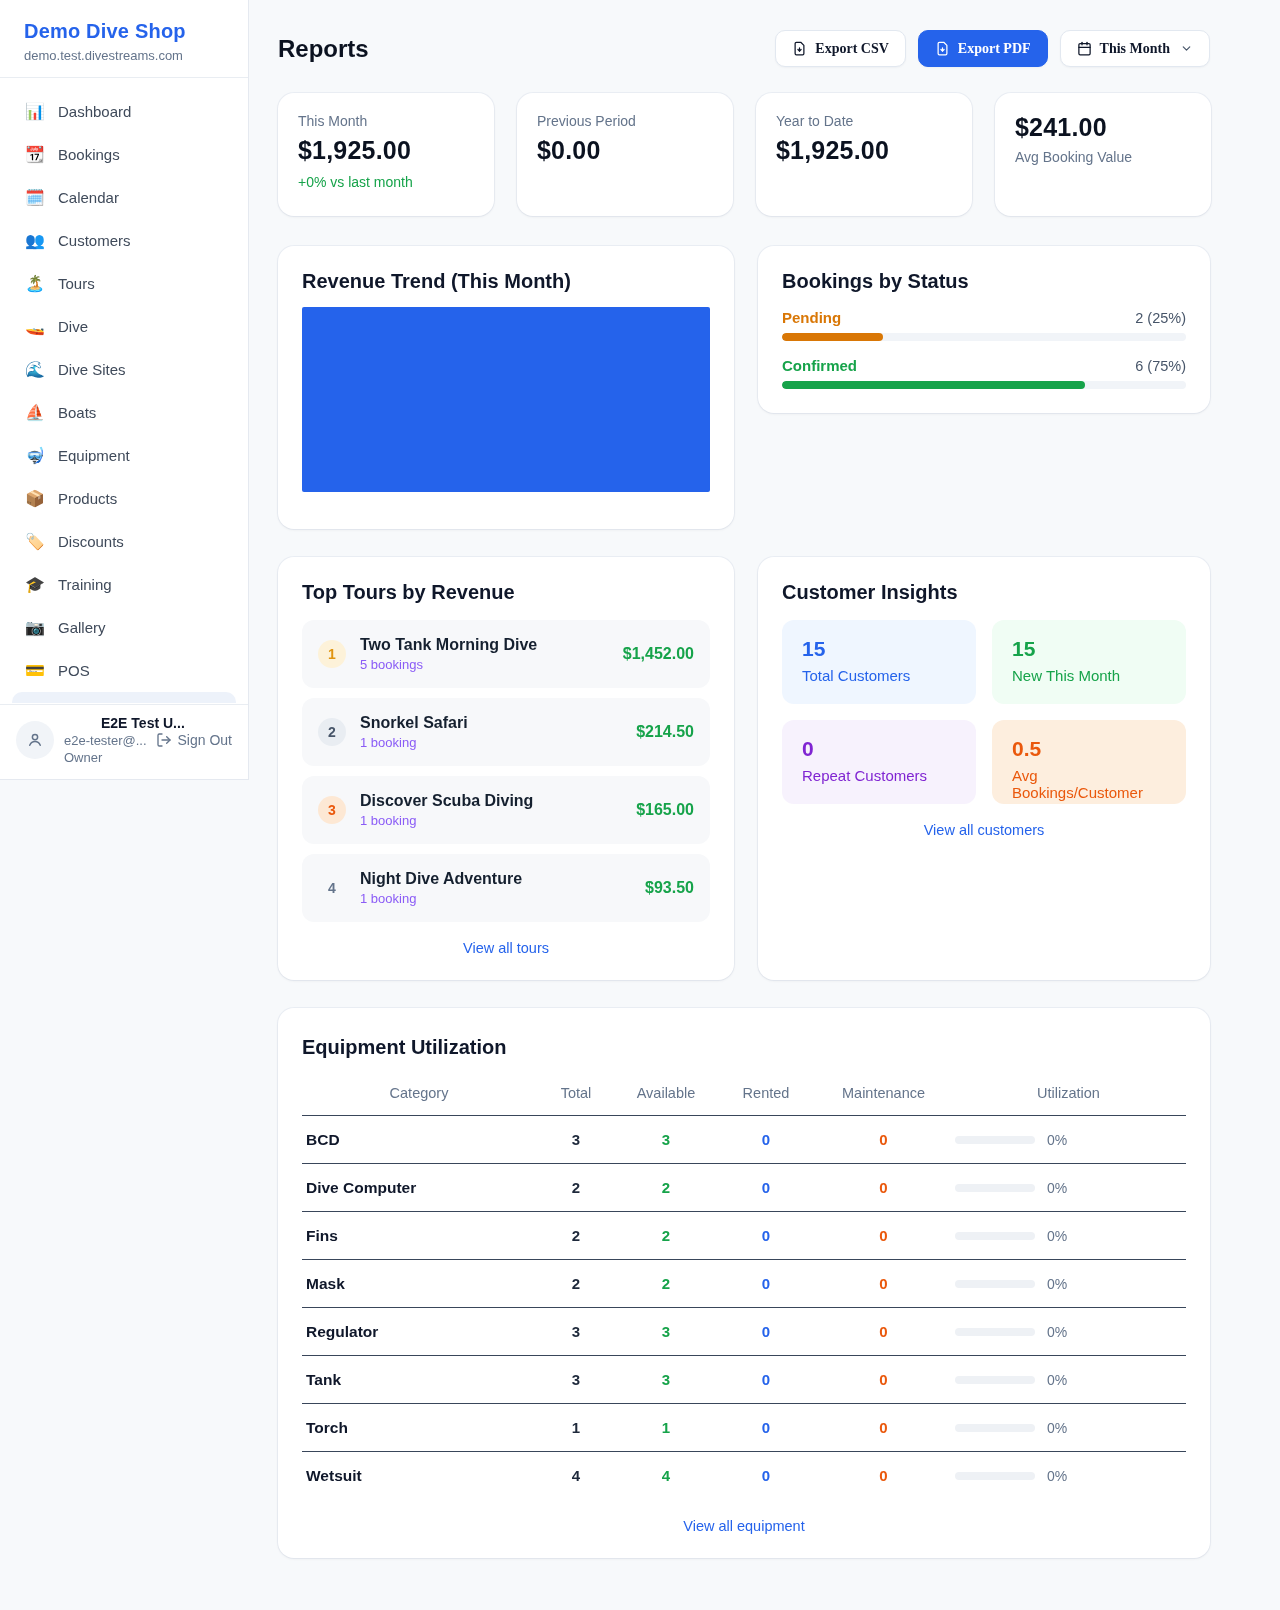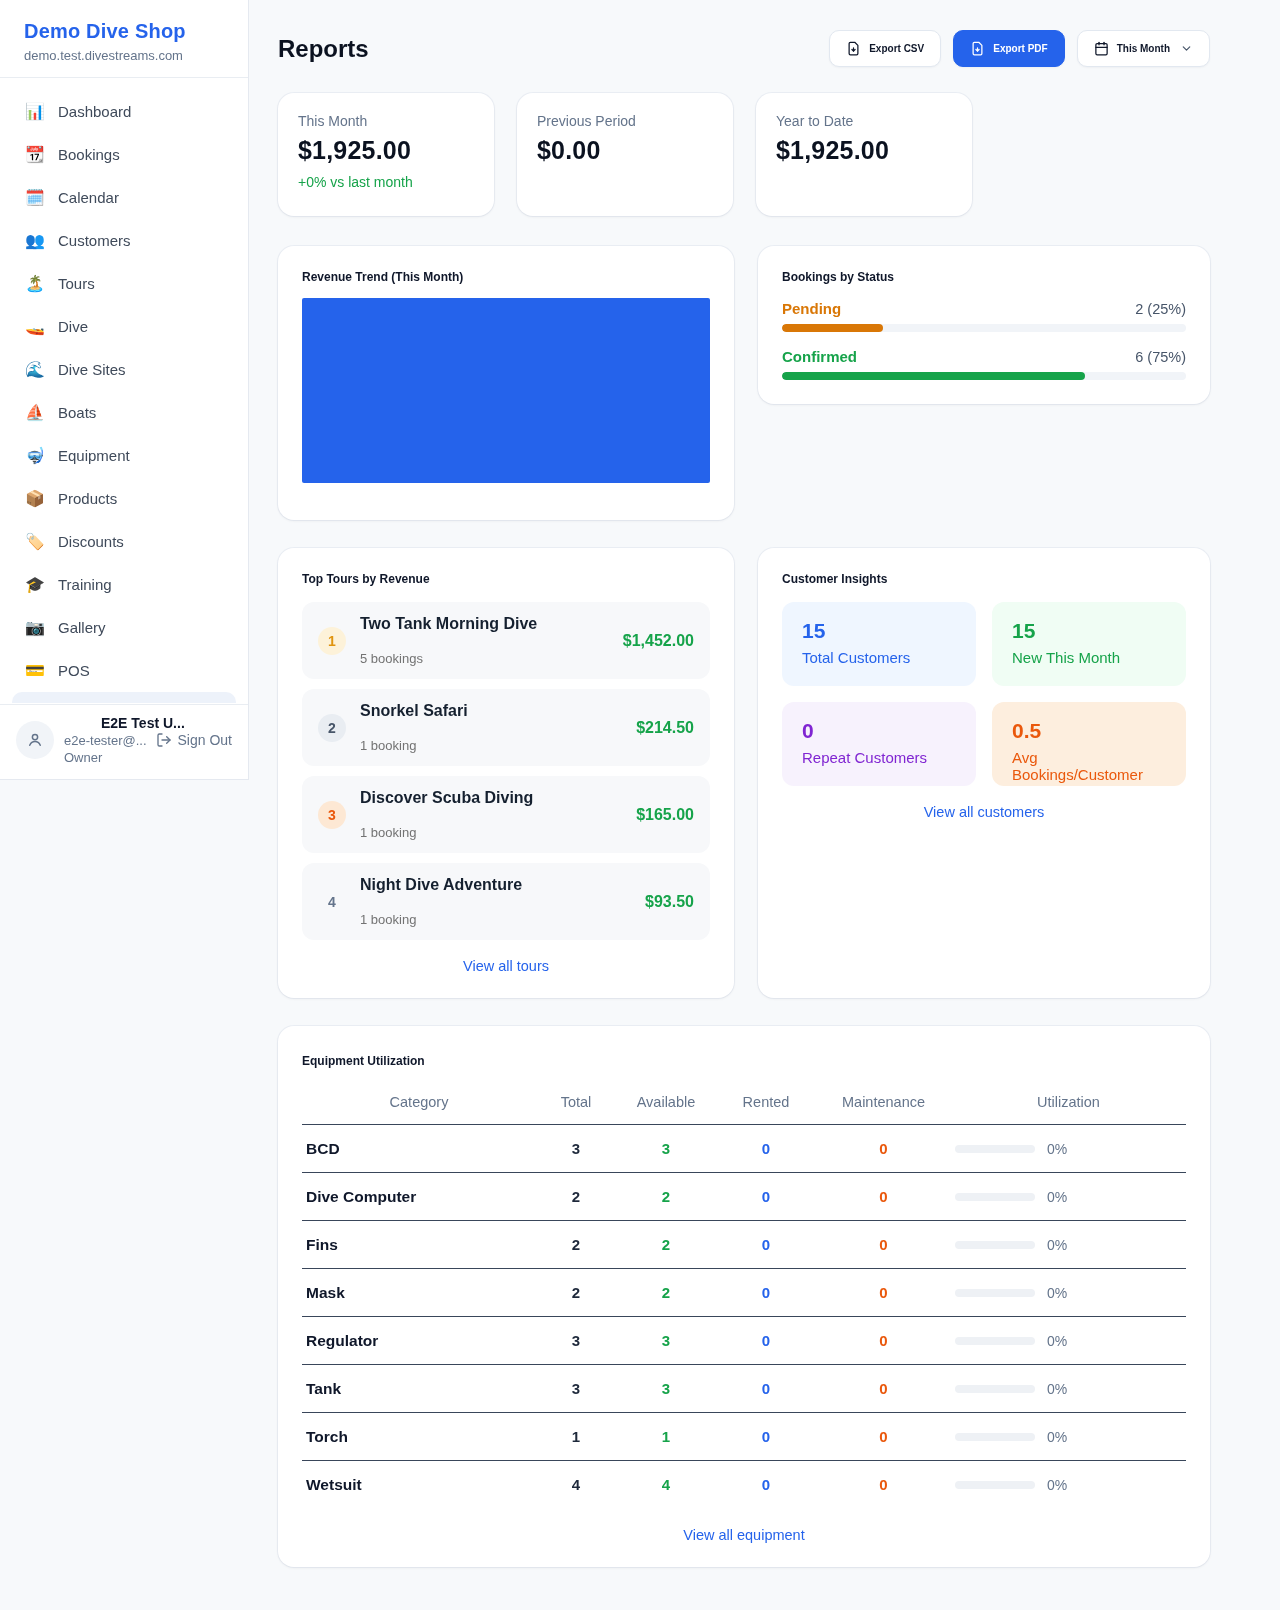--- a/index.html
+++ b/index.html
@@ -52,34 +52,35 @@
 
   
   .main { position:absolute; left:246px; top:0; width:1031px; padding:30px 16px 0 32px; }
   .content { width:932px; }
 
   .topbar { display:flex; align-items:center; justify-content:space-between; margin-bottom:26px; }
   .page-title { font-size:24px; font-weight:bold; color:#0b1220; }
   .topbar-actions { display:flex; gap:12px; }
   .btn {
     display:flex; align-items:center; gap:8px; height:37px; padding:0 16px;
-    border-radius:10px; font-size:10px; font-weight:bold; cursor:pointer;
+    border-radius:10px; font-size:14px; font-weight:bold; cursor:pointer;
     background:#fff; border:1px solid #e2e8f0; color:#0f172a;
     box-shadow:0 1px 2px rgba(15,23,42,.04);
+    font-family:Liberation Serif, serif;
   }
   .btn-primary { background:#2563eb; border-color:#2563eb; color:#fff; }
   .btn svg { display:block; }
   .chevron { margin-left:2px; }
 
   
   .card {
     background:#fff; border-radius:16px; padding:24px;
     box-shadow:0 1px 3px rgba(15,23,42,.06), 0 0 0 1px rgba(226,232,240,.55);
   }
-  .card-title { font-size:12px; font-weight:bold; color:#0f172a; }
+  .card-title { font-size:20px; font-weight:bold; color:#0f172a; }
 
   .stats-row { display:grid; grid-template-columns:repeat(4,216px); gap:23px; margin-bottom:30px; }
   .stat-card { height:123px; padding:20px; }
   .stat-label { font-size:14px; color:#64748b; }
   .stat-value { font-size:25px; font-weight:bold; color:#0b1220; margin-top:7px; letter-spacing:.2px; }
   .stat-sub { font-size:14px; color:#16a34a; margin-top:9px; }
   .stat-card.value-first .stat-value { margin-top:0; }
   .stat-card.value-first .stat-label { margin-top:7px; }
 
   .two-col { display:grid; grid-template-columns:456px 452px; gap:24px; margin-bottom:28px; align-items:start; }
@@ -104,21 +105,21 @@
   .rank-badge {
     width:28px; height:28px; border-radius:50%; flex:0 0 auto;
     display:flex; align-items:center; justify-content:center;
     font-size:14px; font-weight:bold; color:#64748b;
   }
   .tour-row:nth-child(1) .rank-badge { background:#fdf2d9; color:#e0940f; }
   .tour-row:nth-child(2) .rank-badge { background:#e9edf2; color:#475569; }
   .tour-row:nth-child(3) .rank-badge { background:#fde8d4; color:#ea580c; }
   .tour-info { flex:1; min-width:0; }
   .tour-name { font-size:16px; font-weight:bold; color:#15202f; }
-  .tour-bookings { font-size:13px; color:#737373; margin-top:18px; }
+  .tour-bookings { font-size:13px; color:#8b5cf6; margin-top:3px; }
   .tour-amount { font-size:16px; font-weight:bold; color:#16a34a; white-space:nowrap; }
 
   .view-link { display:block; text-align:center; color:#2563eb; font-size:14.5px; margin-top:18px; cursor:pointer; text-decoration:none; }
 
   .insight-grid { display:grid; grid-template-columns:1fr 1fr; gap:16px; margin-top:16px; }
   .insight-tile { border-radius:12px; padding:17px 20px; height:84px; }
   .insight-value { font-size:21px; font-weight:bold; }
   .insight-label { font-size:15px; margin-top:6px; }
   .insight-tile.blue   { background:#eff6ff; color:#2563eb; }
   .insight-tile.green  { background:#f0fdf4; color:#16a34a; }
@@ -281,20 +282,24 @@
         <div class="stat-sub">+0% vs last month</div>
       </div>
       <div class="card stat-card">
         <div class="stat-label">Previous Period</div>
         <div class="stat-value">$0.00</div>
       </div>
       <div class="card stat-card">
         <div class="stat-label">Year to Date</div>
         <div class="stat-value">$1,925.00</div>
       </div>
+      <div class="card stat-card value-first">
+        <div class="stat-value">$241.00</div>
+        <div class="stat-label">Avg Booking Value</div>
+      </div>
     </div>
 
     <div class="two-col">
       <div class="card">
         <div class="card-title">Revenue Trend (This Month)</div>
         <div class="chart-block">
           <div class="chart-bar-fill"></div>
           <div class="chart-bottom-gap"></div>
         </div>
       </div>

